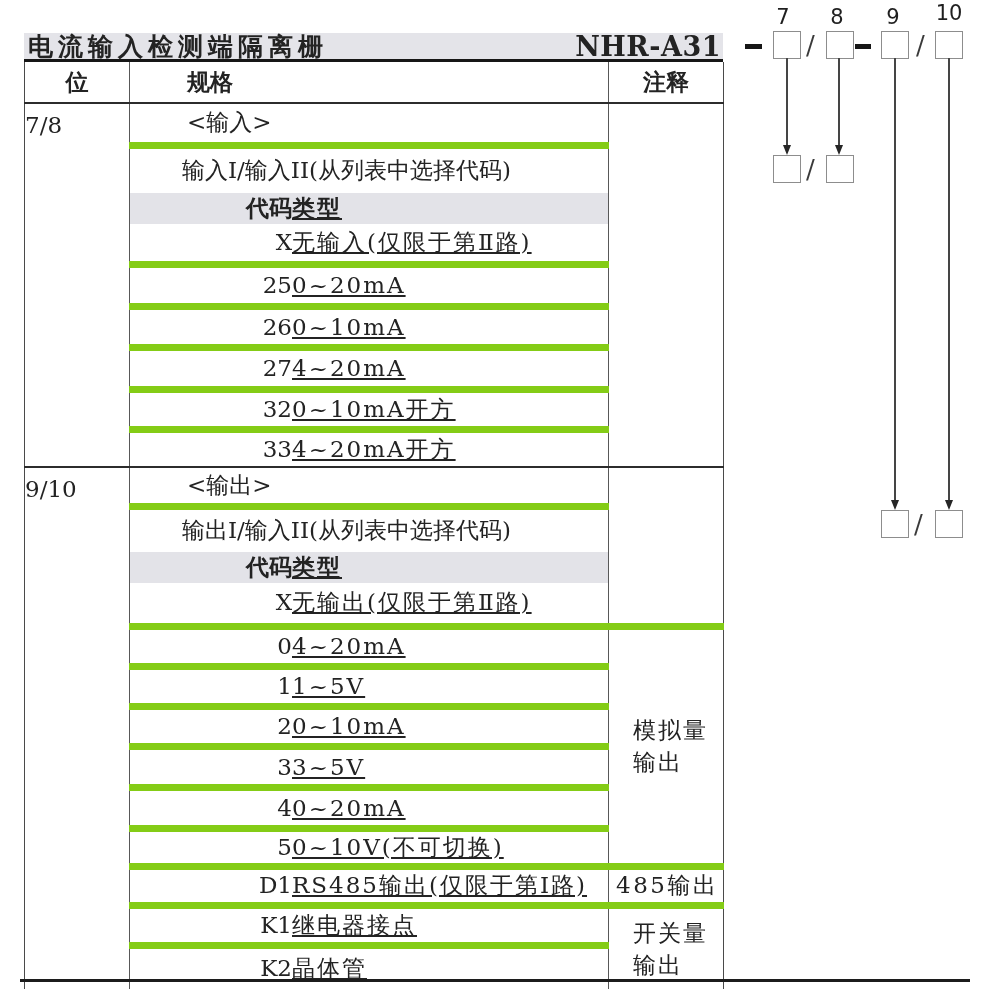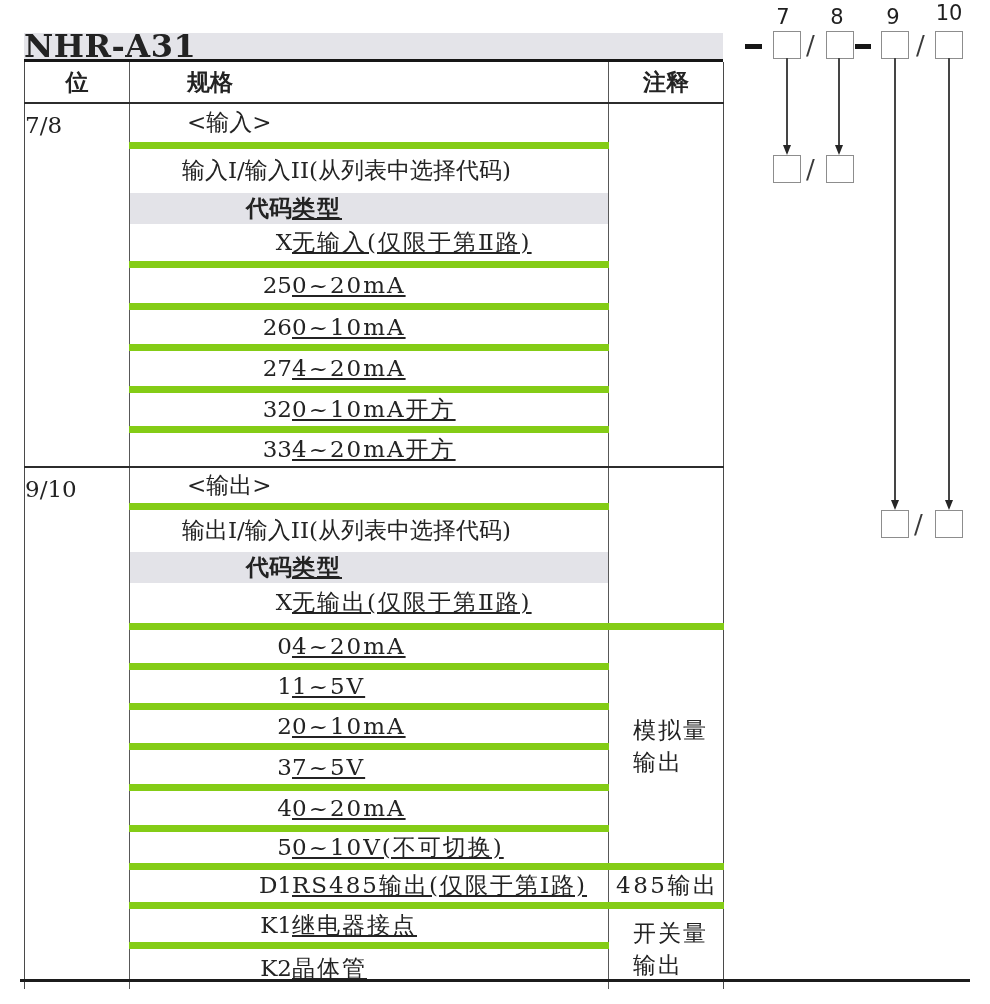--- a/index.html
+++ b/index.html
@@ -7,21 +7,21 @@
     position:relative;width:990px;height:1004px;background:#ffffff;overflow:hidden;
     font-family:"DejaVu Serif","Liberation Serif",serif;color:#232323;
   }
   
   .titlebar{
     position:absolute;left:24px;top:33px;width:699px;height:26px;
     background:#e4e4e9;border-bottom:3px solid #161616;
     display:flex;justify-content:space-between;align-items:center;
   }
   .titlebar .title{font-size:25px;font-weight:bold;letter-spacing:5px;padding-left:4px;white-space:nowrap;}
-  .titlebar .model{font-size:32px;font-weight:bold;letter-spacing:.5px;padding-right:2px;white-space:nowrap;}
+  .titlebar .model{font-size:27px;font-weight:bold;letter-spacing:.5px;padding-right:2px;white-space:nowrap;}
   
   table.spec{
     position:absolute;left:24px;top:62px;width:699px;
     border-collapse:collapse;table-layout:fixed;
     border-left:1.5px solid #4a4a4a;border-right:1.5px solid #4a4a4a;
     font-size:23px;
   }
   table.spec td{padding:0;vertical-align:middle;overflow:hidden;white-space:nowrap;}
   .rb{border-right:1px solid #585858;}
   .bb{border-bottom:7px solid #84cc16;}
@@ -50,20 +50,21 @@
   .ahead{position:absolute;width:0;height:0;
          border-left:4.5px solid transparent;border-right:4.5px solid transparent;
          border-top:10px solid #262626;}
 </style>
 </head>
 <body>
 
 <div class="page">
 
   <div class="titlebar">
+    <span class="title">电流输入检测端隔离栅</span>
     <span class="model">NHR-A31</span>
   </div>
 
   <table class="spec">
     <colgroup>
       <col style="width:105px">
         <col style="width:479px">
         <col style="width:115px">
     </colgroup>
     <tbody>
@@ -150,21 +151,21 @@
           <span class="code">1</span><span class="type">1~5V</span>
         </td>
       </tr>
       <tr style="height:40px">
         <td class="rb bb">
           <span class="code">2</span><span class="type">0~10mA</span>
         </td>
       </tr>
       <tr style="height:41px">
         <td class="rb bb">
-          <span class="code">3</span><span class="type">7~5V</span>
+          <span class="code">3</span><span class="type">3~5V</span>
         </td>
       </tr>
       <tr style="height:41px">
         <td class="rb bb">
           <span class="code">4</span><span class="type">0~20mA</span>
         </td>
       </tr>
       <tr style="height:37px">
         <td class="rb bb">
           <span class="code">5</span><span class="type">0~10V(不可切换)</span>

